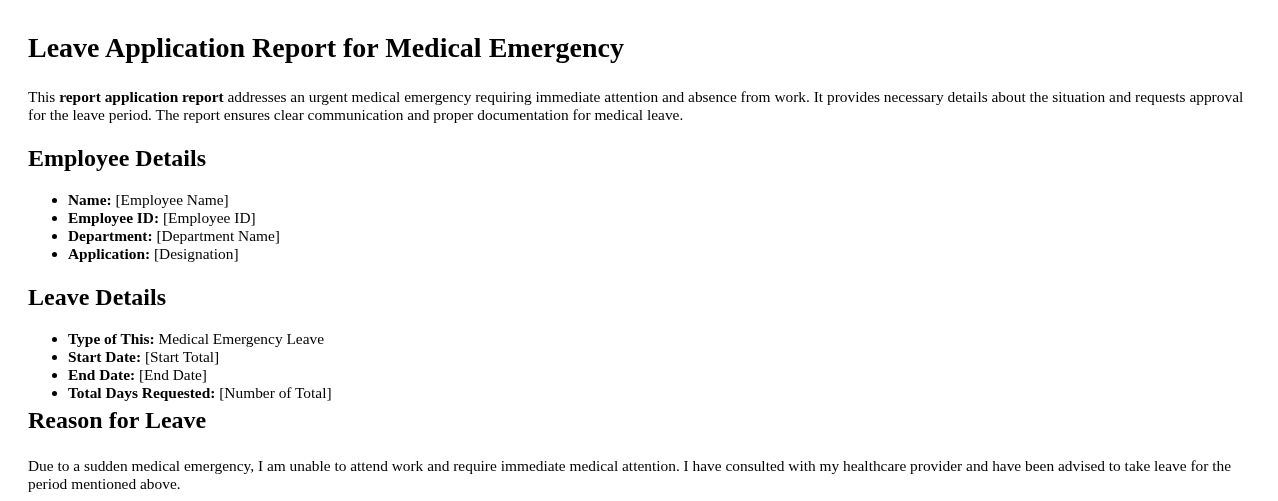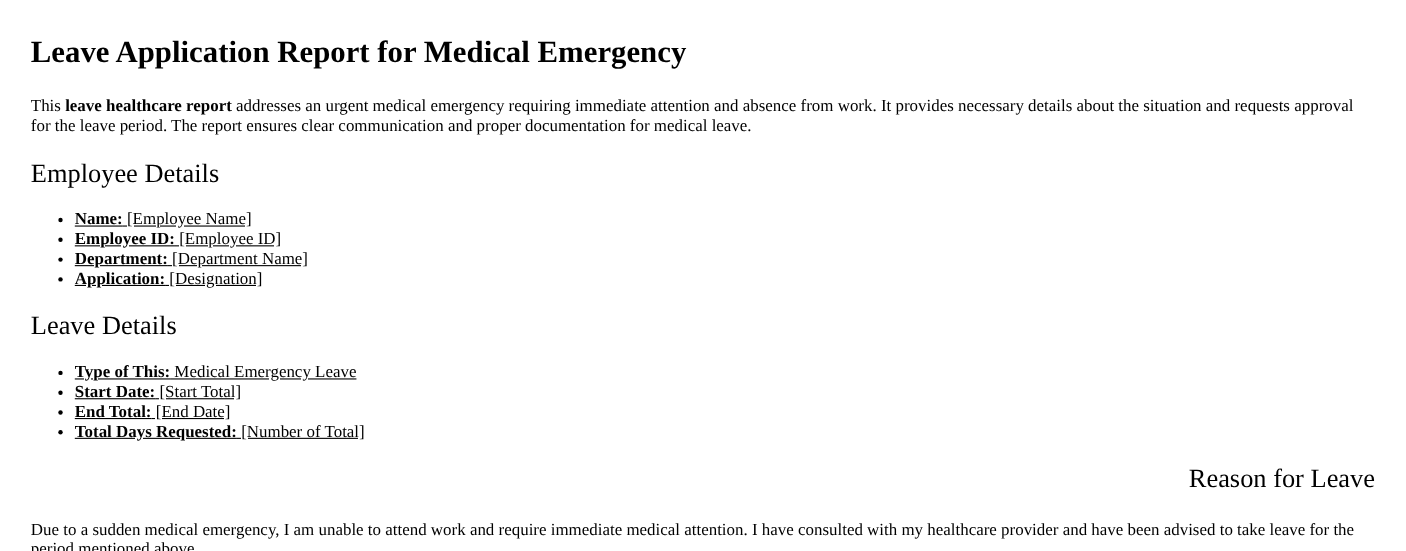--- a/index.html
+++ b/index.html
@@ -14,57 +14,57 @@
       height: 501px;
     }
     h1 {
       font-size: 28px;
       font-weight: bold;
       margin: 30px 0 0 0;
       line-height: 36px;
     }
     h2 {
       font-size: 24px;
-      font-weight: normal;
+      font-weight: bold;
       margin: 0;
       line-height: 28px;
     }
     p { margin: 0; }
     .intro { margin-top: 22px; }
     .h2-emp { margin-top: 20px; }
     .h2-leave { margin-top: 20px; }
-    .h2-reason { margin-top: 20px; text-align: right; }
+    .h2-reason { margin-top: 4px; }
     ul {
       margin: 0;
       padding-left: 40px;
       list-style: disc;
     }
     .ul-emp { margin-top: 19px; }
     .ul-leave { margin-top: 19px; }
     .reason-p { margin-top: 23px; }
-    li { line-height: 18px; text-decoration: underline; }
+    li { line-height: 18px; }
     b, strong { font-weight: bold; }
   </style>
 </head>
 <body>
 
 <h1>Leave Application Report for Medical Emergency</h1>
 
-<p class="intro"><span>This </span><b>leave healthcare report</b><span> addresses an urgent medical emergency requiring immediate attention and absence from work. It provides necessary details about the situation and requests approval for the leave period. The report ensures clear communication and proper documentation for medical leave.</span></p>
+<p class="intro"><span>This </span><b>report application report</b><span> addresses an urgent medical emergency requiring immediate attention and absence from work. It provides necessary details about the situation and requests approval for the leave period. The report ensures clear communication and proper documentation for medical leave.</span></p>
 
 <h2 class="h2-emp">Employee Details</h2>
 <ul class="ul-emp">
   <li><b>Name:</b><span> [Employee Name]</span></li>
   <li><b>Employee ID:</b><span> [Employee ID]</span></li>
   <li><b>Department:</b><span> [Department Name]</span></li>
   <li><b>Application:</b><span> [Designation]</span></li>
 </ul>
 
 <h2 class="h2-leave">Leave Details</h2>
 <ul class="ul-leave">
   <li><b>Type of This:</b><span> Medical Emergency Leave</span></li>
   <li><b>Start Date:</b><span> [Start Total]</span></li>
-  <li><b>End Total:</b><span> [End Date]</span></li>
+  <li><b>End Date:</b><span> [End Date]</span></li>
   <li><b>Total Days Requested:</b><span> [Number of Total]</span></li>
 </ul>
 
 <h2 class="h2-reason">Reason for Leave</h2>
 <p class="reason-p">Due to a sudden medical emergency, I am unable to attend work and require immediate medical attention. I have consulted with my healthcare provider and have been advised to take leave for the period mentioned above.</p>
 
 </body></html>

